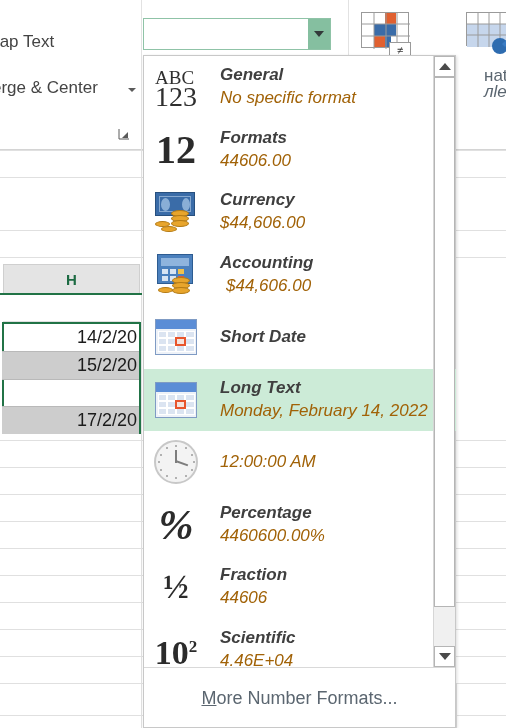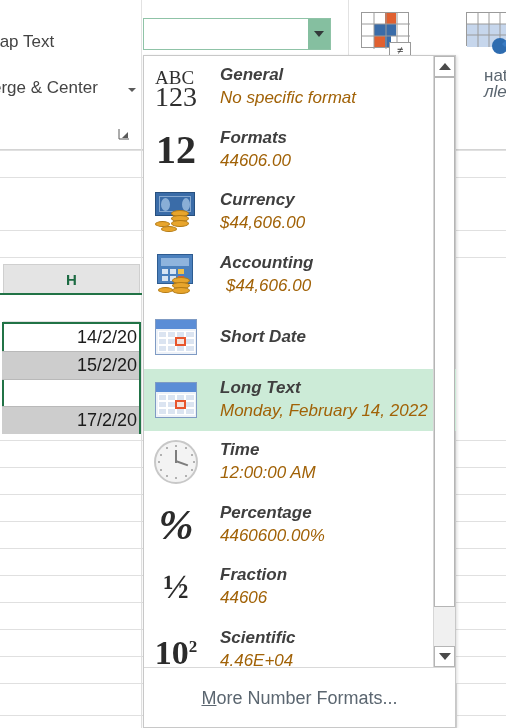--- a/index.html
+++ b/index.html
@@ -450,21 +450,20 @@
             <div class="dot" style="left:10px;top:33px;"></div>
             <div class="dot" style="left:4px;top:27px;"></div>
             <div class="dot" style="left:2px;top:19px;"></div>
             <div class="dot" style="left:4px;top:12px;"></div>
             <div class="dot" style="left:10px;top:5px;"></div>
             <div class="clock-h" style="left:19px;top:8px;width:2px;height:13px;"></div>
             <div class="clock-h" style="left:20px;top:18px;width:13px;height:2px;transform:rotate(20deg);transform-origin:0 0;"></div>
           </div>
         </div>
         <div class="fmt-text">
-          <div class="fmt-name">Time</div>
           <div class="fmt-sample">12:00:00 AM</div>
         </div>
       </div>
 
       <div class="fmt-item">
         <div class="fmt-icon">
           <div class="pct">%</div>
         </div>
         <div class="fmt-text">
           <div class="fmt-name">Percentage</div>

